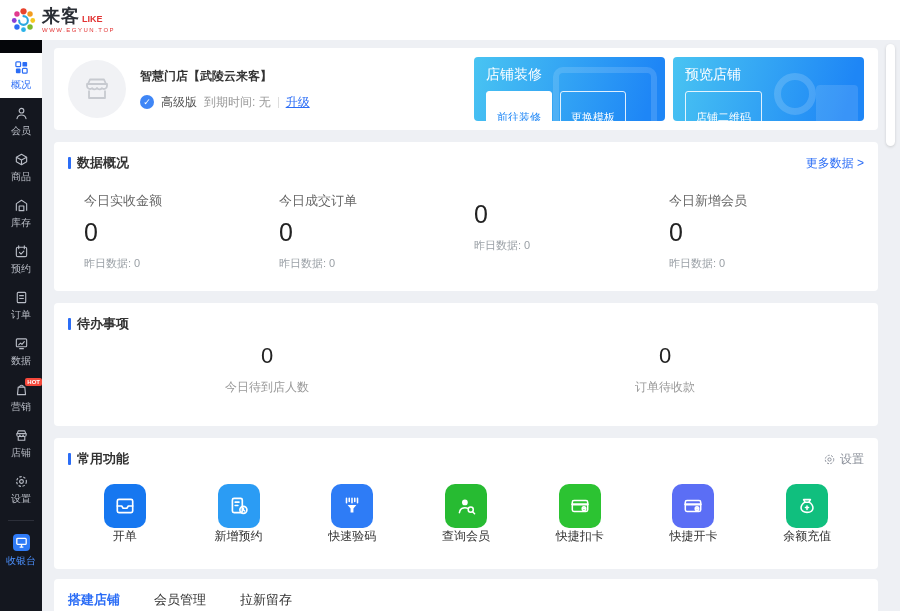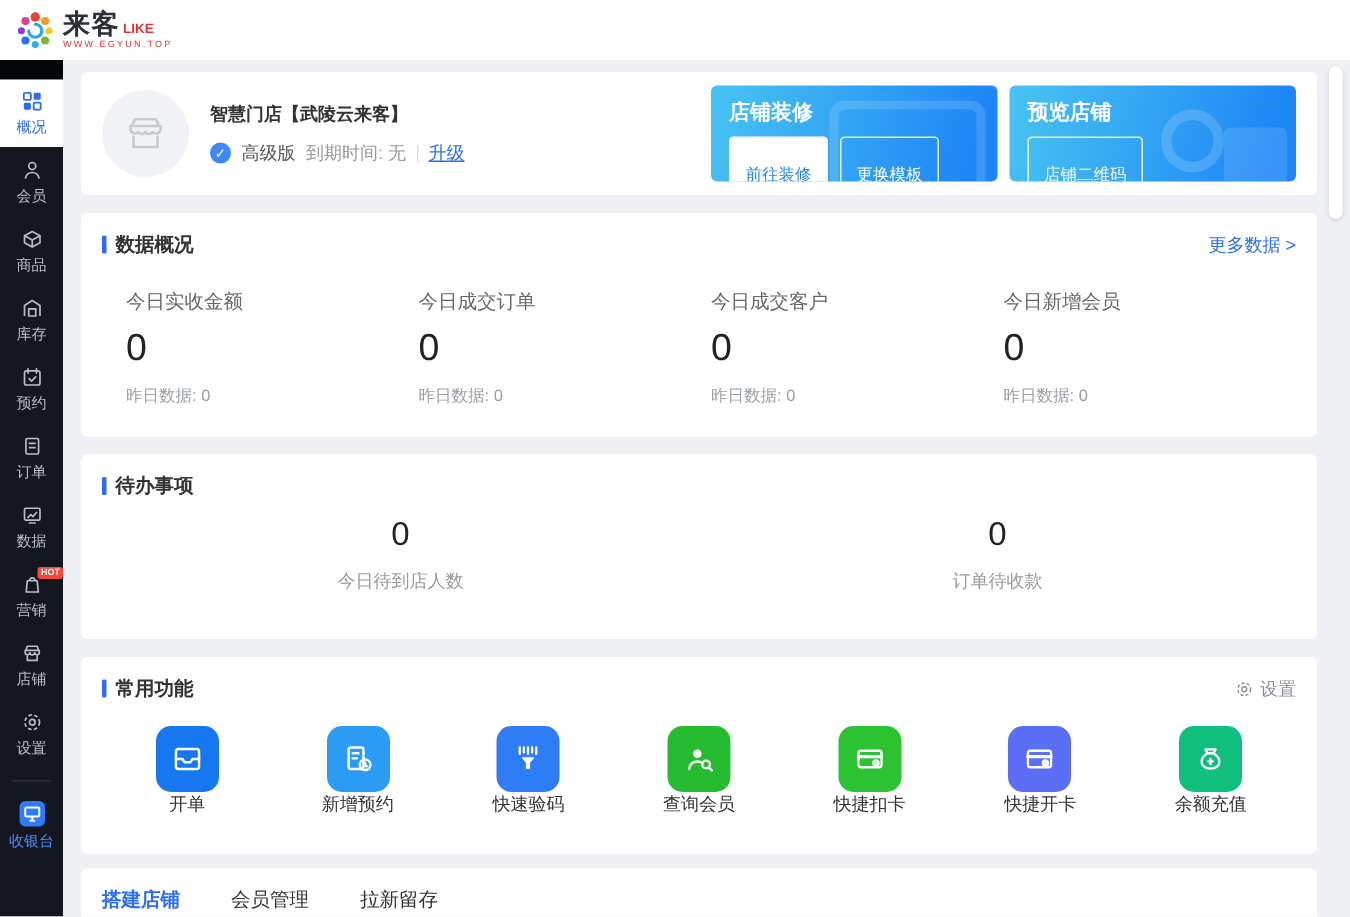--- a/index.html
+++ b/index.html
@@ -45,21 +45,21 @@
   .plan-badge { width:14px; height:14px; border-radius:50%; background:#3f86f6; color:#fff;
     font-size:9px; display:flex; align-items:center; justify-content:center; }
   .plan-name { color:#555; }
   .vdiv { width:1px; height:11px; background:#ddd; }
   .upgrade { color:#2b6df6; text-decoration:underline; cursor:pointer; }
 
   .promo-wrap { margin-left:auto; display:flex; gap:8px; }
   .promo { width:191px; height:64px; border-radius:4px; color:#fff; position:relative;
     overflow:hidden; padding:9px 12px; cursor:pointer;
     background:linear-gradient(105deg,#49c4f2 0%,#1e86f6 90%); }
-  .p-title { font-size:14px; font-weight:700; position:relative; z-index:1; }
+  .p-title { font-size:14px; font-weight:400; position:relative; z-index:1; }
   .p-btns { display:flex; gap:8px; margin-top:7px; position:relative; z-index:1; }
   .p-btn { font-size:11px; height:21px; line-height:19px; padding:16px 10px; border-radius:3px;
     border:1px solid rgba(255,255,255,.85); color:#fff; cursor:pointer; background:transparent; }
   .p-btn.solid { background:#fff; color:#1e86f6; border-color:#fff; }
   .deco-phone { position:absolute; right:8px; top:10px; width:104px; height:72px;
     border:6px solid rgba(255,255,255,.14); border-radius:10px; }
   .deco-ring { position:absolute; right:48px; top:16px; width:42px; height:42px;
     border:7px solid rgba(255,255,255,.16); border-radius:50%; }
   .deco-sq { position:absolute; right:6px; top:28px; width:42px; height:42px;
     background:rgba(255,255,255,.12); border-radius:4px; }
@@ -275,21 +275,20 @@
         <div class="m-label">今日实收金额</div>
         <div class="m-value">0</div>
         <div class="m-sub">昨日数据: 0</div>
       </div>
       <div>
         <div class="m-label">今日成交订单</div>
         <div class="m-value">0</div>
         <div class="m-sub">昨日数据: 0</div>
       </div>
       <div>
-        <div class="m-label">今日成交客户</div>
         <div class="m-value">0</div>
         <div class="m-sub">昨日数据: 0</div>
       </div>
       <div>
         <div class="m-label">今日新增会员</div>
         <div class="m-value">0</div>
         <div class="m-sub">昨日数据: 0</div>
       </div>
     </div>
   </div>

